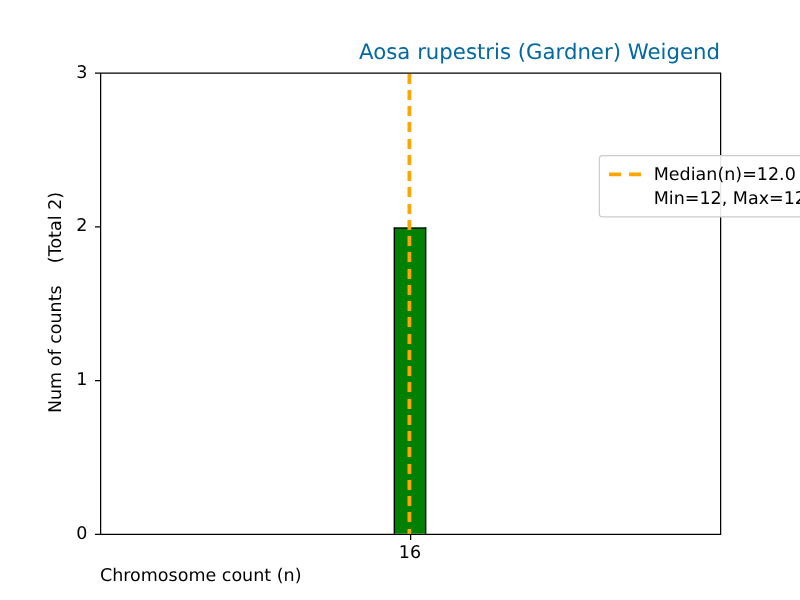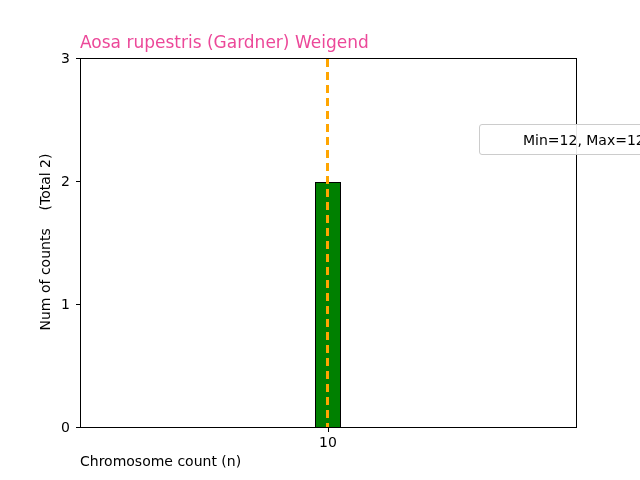--- a/index.html
+++ b/index.html
@@ -14,23 +14,23 @@
     width: 640px;
     height: 480px;
     background: #ffffff;
     overflow: hidden;
   }
   .chart-title {
     position: absolute;
     left: 80px;
     top: 32px;
     width: 496px;
-    text-align: left;
+    text-align: right;
     font-size: 17px;
-    color: #ec4899;
+    color: #0369a1;
     white-space: nowrap;
   }
   .plot-area {
     position: absolute;
     left: 80px;
     top: 58px;
     width: 497px;
     height: 370px;
     border: 1px solid #000000;
     background: #ffffff;
@@ -149,35 +149,39 @@
 <div class="figure">
 
   <div class="chart-title">Aosa rupestris (Gardner) Weigend</div>
 
   <div class="plot-area">
     <div class="bar" style="height: 66.6667%; background: rgb(0, 128, 0); border-color: rgb(0, 0, 0);"></div>
     <div class="median-line"></div>
 
     <div class="legend">
       <div class="legend-row">
+        <div class="legend-marker dashed"></div>
+        <div class="legend-label">Median(n)=12.0</div>
+      </div>
+      <div class="legend-row">
         <div class="legend-marker blank"></div>
         <div class="legend-label">Min=12, Max=12</div>
       </div>
     </div>
   </div>
 
   <div class="ytick-mark" style="top:427px"></div>
   <div class="ytick-mark" style="top:304px"></div>
   <div class="ytick-mark" style="top:181px"></div>
   <div class="ytick-mark" style="top:58px"></div>
 
   <div class="ytick-label" style="top:420px">0</div>
   <div class="ytick-label" style="top:297px">1</div>
   <div class="ytick-label" style="top:174px">2</div>
   <div class="ytick-label" style="top:51px">3</div>
 
   <div class="xtick-mark"></div>
-  <div class="xtick-label">10</div>
+  <div class="xtick-label">16</div>
 
   <div class="xaxis-label">Chromosome count (n)</div>
   <div class="yaxis-label">Num of counts    (Total 2)</div>
 
 </div>
 
 </body></html>

